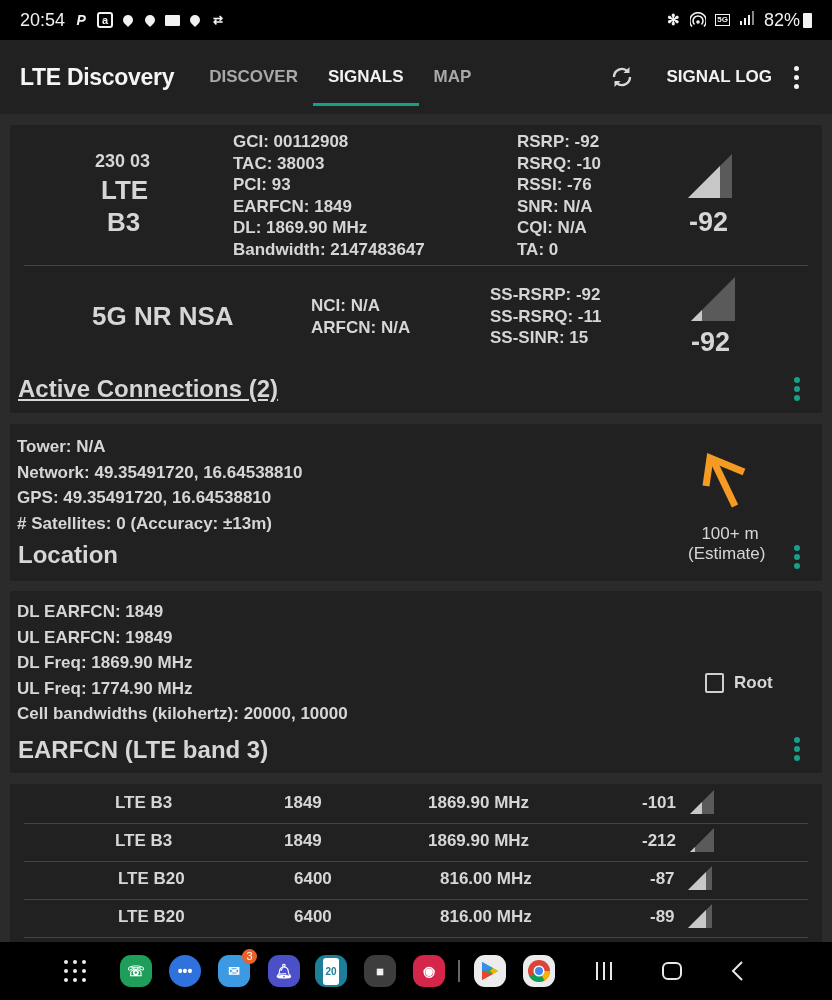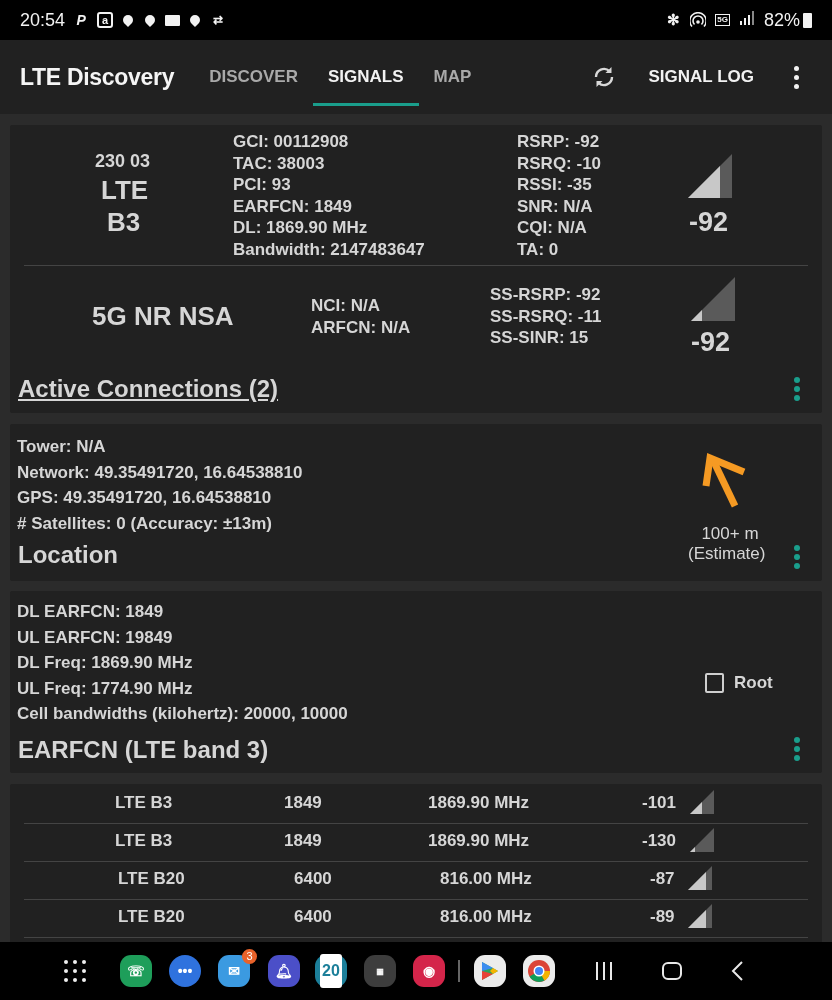--- a/index.html
+++ b/index.html
@@ -14,21 +14,21 @@
   .sicon { display: inline-block; width: 16px; height: 16px; font-size: 14px; line-height: 16px; text-align: center; color: #f2f2f2; font-weight: bold; }
   .pin { width: 10px; height: 10px; border-radius: 50% 50% 50% 0; transform: rotate(-45deg); background: #f2f2f2; display:inline-block; margin: 0 2px; }
 
   
   .appbar { position: absolute; left: 0; top: 40px; width: 832px; height: 74px; background: #212121; display: flex; align-items: center; }
   .app-title { font-size: 23px; font-weight: bold; color: #f5f5f5; margin-left: 20px; margin-right: 20px; letter-spacing: -0.3px; }
   .tab { height: 74px; display: flex; align-items: center; padding: 0 15px; font-size: 17px; font-weight: bold; color: #a9a9a9; position: relative; }
   .tab.active { color: #f2f2f2; }
   .tab.active::after { content: ""; position: absolute; left: 0; right: 0; bottom: 8px; height: 3px; background: #1a9e8c; }
   .refresh { margin-left: auto; width: 30px; height: 30px; display:flex; align-items:center; justify-content:center; margin-right: 30px; }
-  .signal-log { font-size: 17px; font-weight: bold; color: #f2f2f2; margin-right: 32px; }
+  .signal-log { font-size: 17px; font-weight: bold; color: #f2f2f2; margin-right: 14px; }
   .overflow { width: 20px; display: flex; flex-direction: column; align-items: center; gap: 4px; margin-right: 26px; }
   .overflow span { width: 5px; height: 5px; border-radius: 50%; background: #f2f2f2; }
 
   
   .content { position: absolute; left: 0; top: 114px; width: 832px; height: 828px; background: #2b2b2b; overflow: hidden; }
   .card { position: absolute; left: 10px; width: 812px; background: #212121; border-radius: 2px; }
   .bold { font-weight: bold; }
   .txt { font-size: 17px; color: #d6d6d6; line-height: 21.6px; }
   .card-title { position: absolute; left: 8px; font-size: 24px; font-weight: bold; color: #d6d6d6; }
   .vdots { position: absolute; right: 22px; width: 6px; display: flex; flex-direction: column; gap: 3px; }
@@ -117,21 +117,21 @@
       <div>GCI: 00112908</div>
       <div>TAC: 38003</div>
       <div>PCI: 93</div>
       <div>EARFCN: 1849</div>
       <div>DL: 1869.90 MHz</div>
       <div>Bandwidth: 2147483647</div>
     </div>
     <div class="txt bold" style="position:absolute;left:507px;top:6px;">
       <div>RSRP: -92</div>
       <div>RSRQ: -10</div>
-      <div>RSSI: -35</div>
+      <div>RSSI: -76</div>
       <div>SNR: N/A</div>
       <div>CQI: N/A</div>
       <div>TA: 0</div>
     </div>
     <svg class="bar-icon" style="left:678px;top:29px;" width="46" height="44" viewBox="0 0 46 44">
       <polygon points="0,44 44,0 44,44" fill="#5a5a5a"></polygon>
       <polygon points="0,44 32,12 32,44" fill="#c8c8c8"></polygon>
     </svg>
     <div class="bold" style="position:absolute;left:679px;top:82px;font-size:27px;color:#d6d6d6;">-92</div>
 
@@ -211,21 +211,21 @@
       <svg style="position:absolute;left:680px;top:6px;" width="24" height="24" viewBox="0 0 24 24">
           <polygon points="0,24 24,0 24,24" fill="#5a5a5a"></polygon>
           <polygon points="0,24 12,12 12,24" fill="#c8c8c8"></polygon>
         </svg>
     </div>
     <div class="divider" style="left:14px;width:784px;top:39px;"></div>
     <div class="table-row" style="top:38px;">
       <span style="left:105px;">LTE B3</span>
       <span style="left:274px;">1849</span>
       <span style="left:418px;">1869.90 MHz</span>
-      <span style="left:632px;">-130</span>
+      <span style="left:632px;">-212</span>
       <svg style="position:absolute;left:680px;top:6px;" width="24" height="24" viewBox="0 0 24 24">
           <polygon points="0,24 24,0 24,24" fill="#5a5a5a"></polygon>
           <polygon points="0,24 5,19 5,24" fill="#c8c8c8"></polygon>
         </svg>
     </div>
     <div class="divider" style="left:14px;width:784px;top:77px;"></div>
     <div class="table-row" style="top:76px;">
       <span style="left:108px;">LTE B20</span>
       <span style="left:284px;">6400</span>
       <span style="left:430px;">816.00 MHz</span>
@@ -260,21 +260,21 @@
       <span style="width:4px;height:4px;background:#eee;border-radius:50%;"></span>
     <span style="width:4px;height:4px;background:#eee;border-radius:50%;"></span>
       <span style="width:4px;height:4px;background:#eee;border-radius:50%;"></span>
       <span style="width:4px;height:4px;background:#eee;border-radius:50%;"></span>
   </div>
   <div class="app-icon" style="left:120px;background:#1e9e5a;">☏</div>
   <div class="app-icon" style="left:169px;background:#2f72de;border-radius:50%;">•••</div>
   <div class="app-icon" style="left:218px;background:#3b9ae1;">✉<span class="badge">3</span></div>
   <div class="app-icon" style="left:268px;background:#4b4fc8;">🔔︎</div>
   <div class="app-icon" style="left:315px;background:#1c7f9a;">
-      <span style="background:#fff;color:#1c7f9a;border-radius:3px;padding:8px 2px;font-size:16px;">20</span>
+      <span style="background:#fff;color:#1c7f9a;border-radius:3px;padding:8px 2px;font-size:10px;">20</span>
     </div>
   <div class="app-icon" style="left:364px;background:#3d3d3d;font-size:8px;">▦</div>
   <div class="app-icon" style="left:413px;background:#d4254a;">◉</div>
   <div style="position:absolute;left:458px;top:18px;width:2px;height:22px;background:#666;"></div>
   <div class="app-icon" style="left:474px;background:#ececec;">
     <svg width="18" height="20" viewBox="0 0 18 20">
         <polygon points="1,1 17,10 1,19" fill="#2fa35a"></polygon>
         <polygon points="1,1 12,7 1,10" fill="#3b8cf0"></polygon>
         <polygon points="1,19 12,13 1,10" fill="#e84335"></polygon>
         <polygon points="12,7 17,10 12,13 9,10" fill="#f5b400"></polygon>

